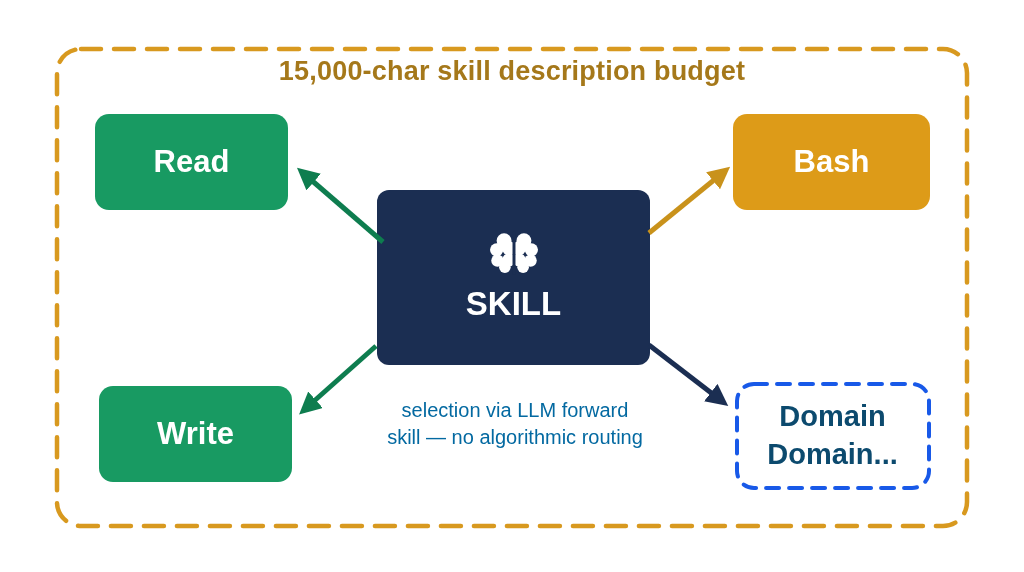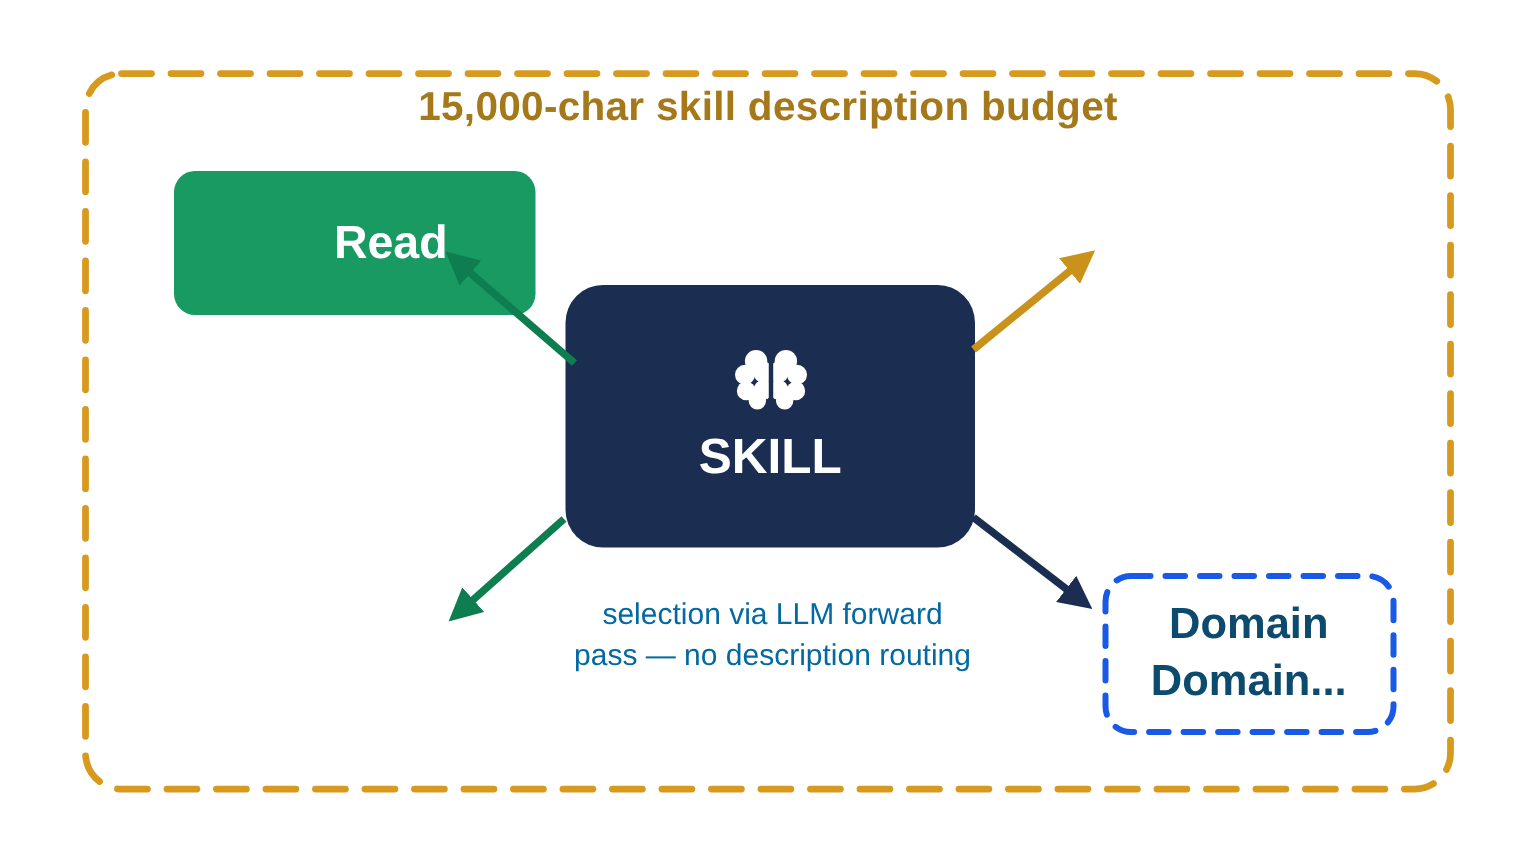--- a/index.html
+++ b/index.html
@@ -44,27 +44,27 @@
     justify-content: center;
     border-radius: 14px;
     color: #ffffff;
     font-weight: bold;
     font-size: 31px;
     z-index: 2;
     text-align: center;
   }
   .green { background: #189A62; }
   .gold  { background: #DD9B18; }
-  .read  { left: 116px;  top: 114px; width: 193px; height: 96px; padding-left: 48px; }
+  .read  { left: 95px;  top: 114px; width: 193px; height: 96px; }
   .write { left: 99px;  top: 386px; width: 193px; height: 96px; }
   .bash  { left: 733px; top: 114px; width: 197px; height: 96px; }
   .center-box {
     left: 377px; top: 190px; width: 273px; height: 175px;
     background: #1B2E52;
-    border-radius: 25px;
+    border-radius: 12px;
     font-size: 33px;
     line-height: 1.22;
     gap: 4px;
   }
   .brain { width: 54px; height: 48px; display: block; margin-bottom: 2px; }
   .center-lines { display: flex; flex-direction: column; align-items: center; }
   .domain {
     left: 736px; top: 383px; width: 193px; height: 105px;
     color: #0c4a6e;
     background: transparent;
@@ -90,21 +90,27 @@
 <body>
 
 <div class="stage">
 
   <div class="title">15,000-char skill description budget</div>
 
   <div class="box green read">
     <span>Read</span>
   </div>
 
+  <div class="box green write">
+    <span>Write</span>
+  </div>
 
+  <div class="box gold bash">
+    <span>Bash</span>
+  </div>
 
   <div class="box center-box">
     <svg class="brain" viewBox="0 0 64 58" xmlns="http://www.w3.org/2000/svg" aria-hidden="true">
       <g fill="#ffffff">
         <circle cx="20" cy="13" r="9"></circle>
         <circle cx="11" cy="24" r="8"></circle>
         <circle cx="12" cy="37" r="7.5"></circle>
         <circle cx="21" cy="45" r="7"></circle>
         <circle cx="26" cy="22" r="8.5"></circle>
         <circle cx="26" cy="36" r="8"></circle>
@@ -122,21 +128,21 @@
     </div>
   </div>
 
   <div class="box domain">
     <span>Domain</span>
     <span>Domain...</span>
   </div>
 
   <div class="caption">
     <span>selection via LLM forward</span>
-    <span>pass — no description routing</span>
+    <span>skill — no algorithmic routing</span>
   </div>
 
   <svg class="overlay" viewBox="0 0 1024 572" xmlns="http://www.w3.org/2000/svg" aria-hidden="true">
     <defs>
       <marker id="ah-green" viewBox="0 0 10 10" refX="7" refY="5" markerWidth="4.4" markerHeight="4.4" orient="auto">
         <path d="M0,0 L10,5 L0,10 z" fill="#0E7D4F"></path>
       </marker>
       <marker id="ah-gold" viewBox="0 0 10 10" refX="7" refY="5" markerWidth="4.4" markerHeight="4.4" orient="auto">
         <path d="M0,0 L10,5 L0,10 z" fill="#C9921B"></path>
       </marker>

